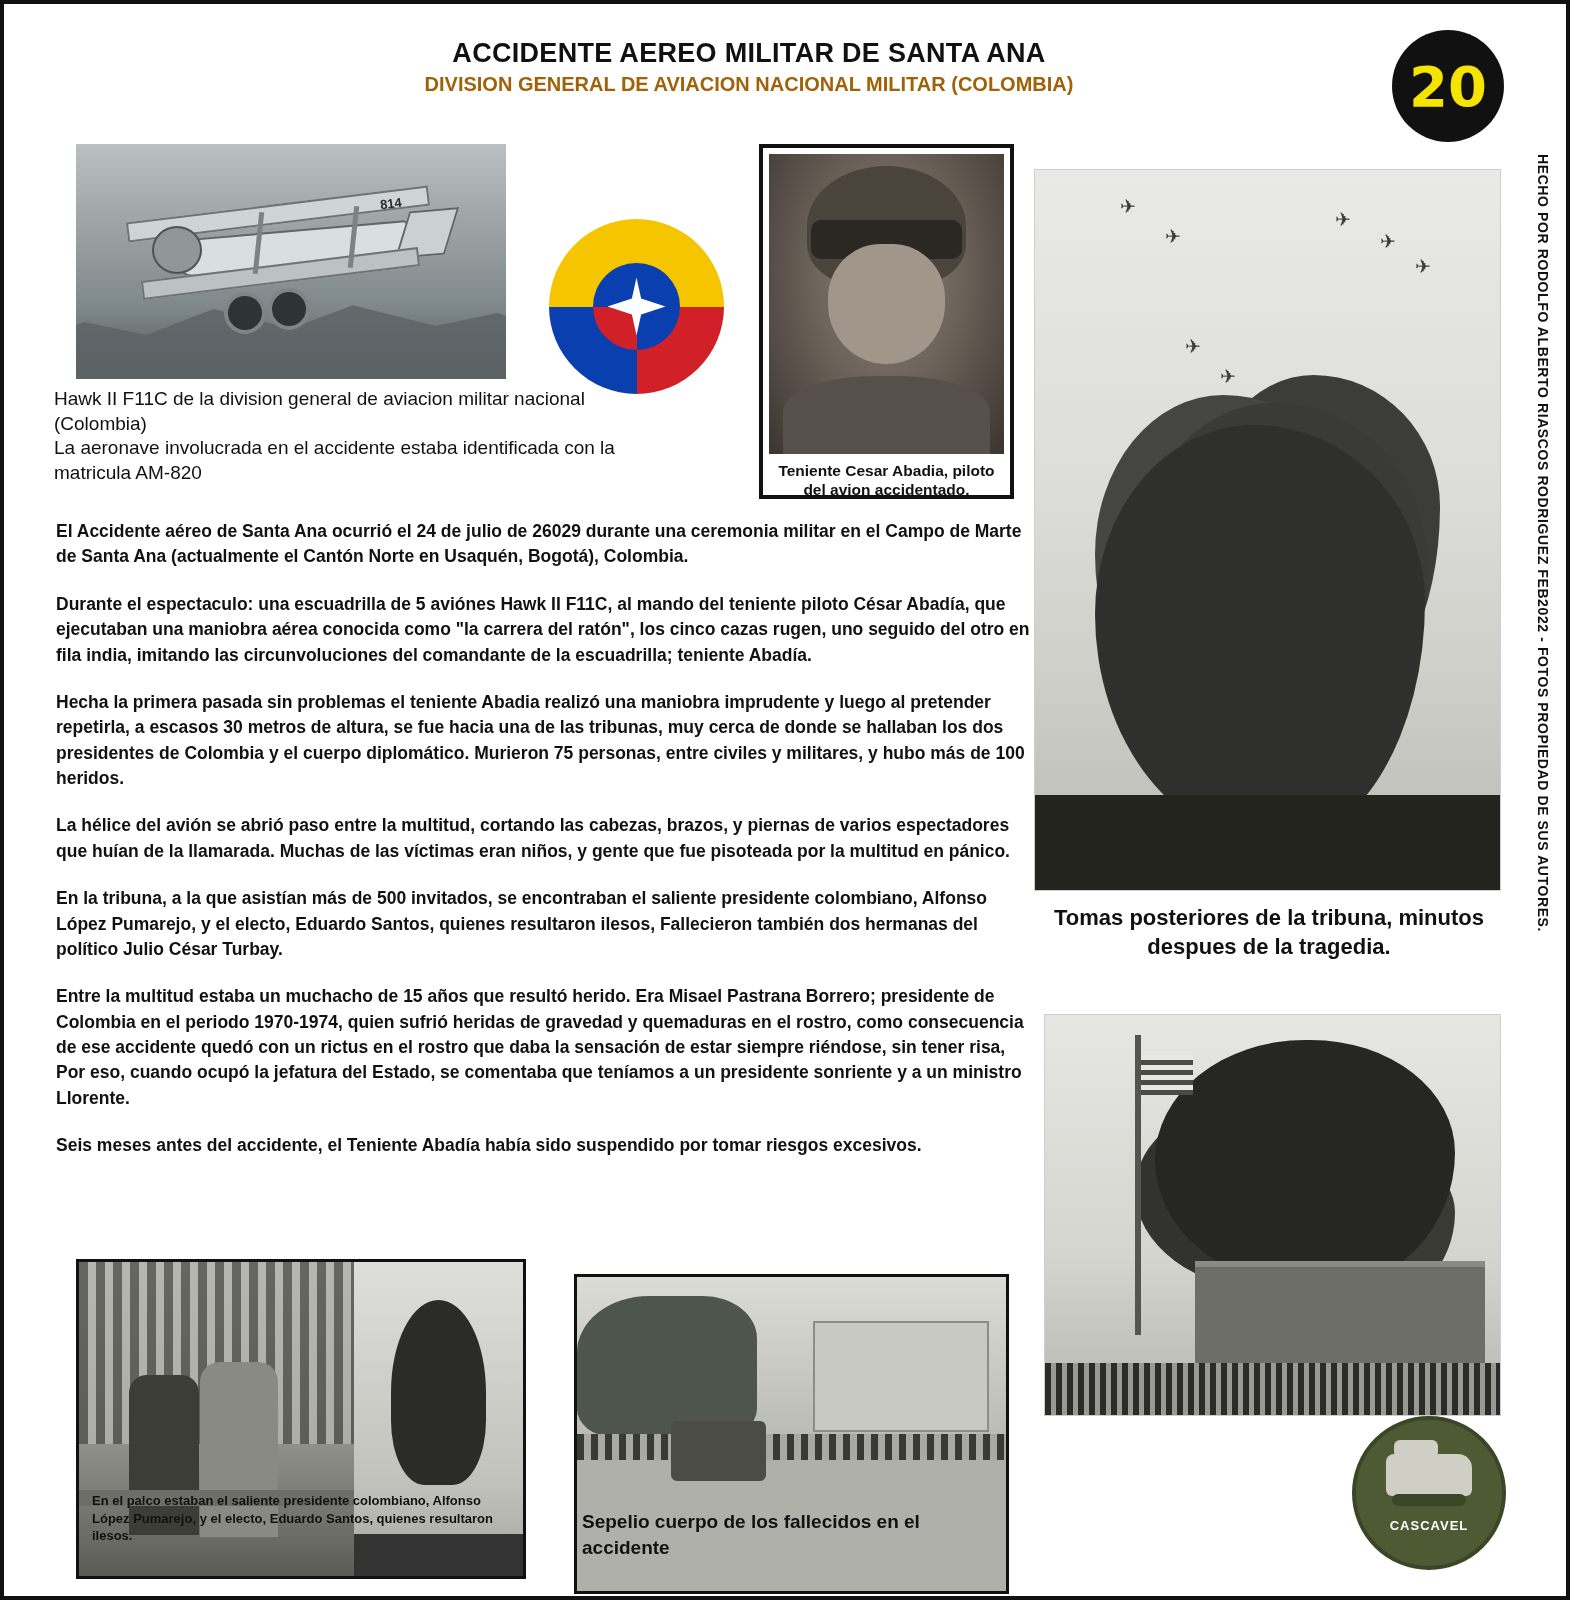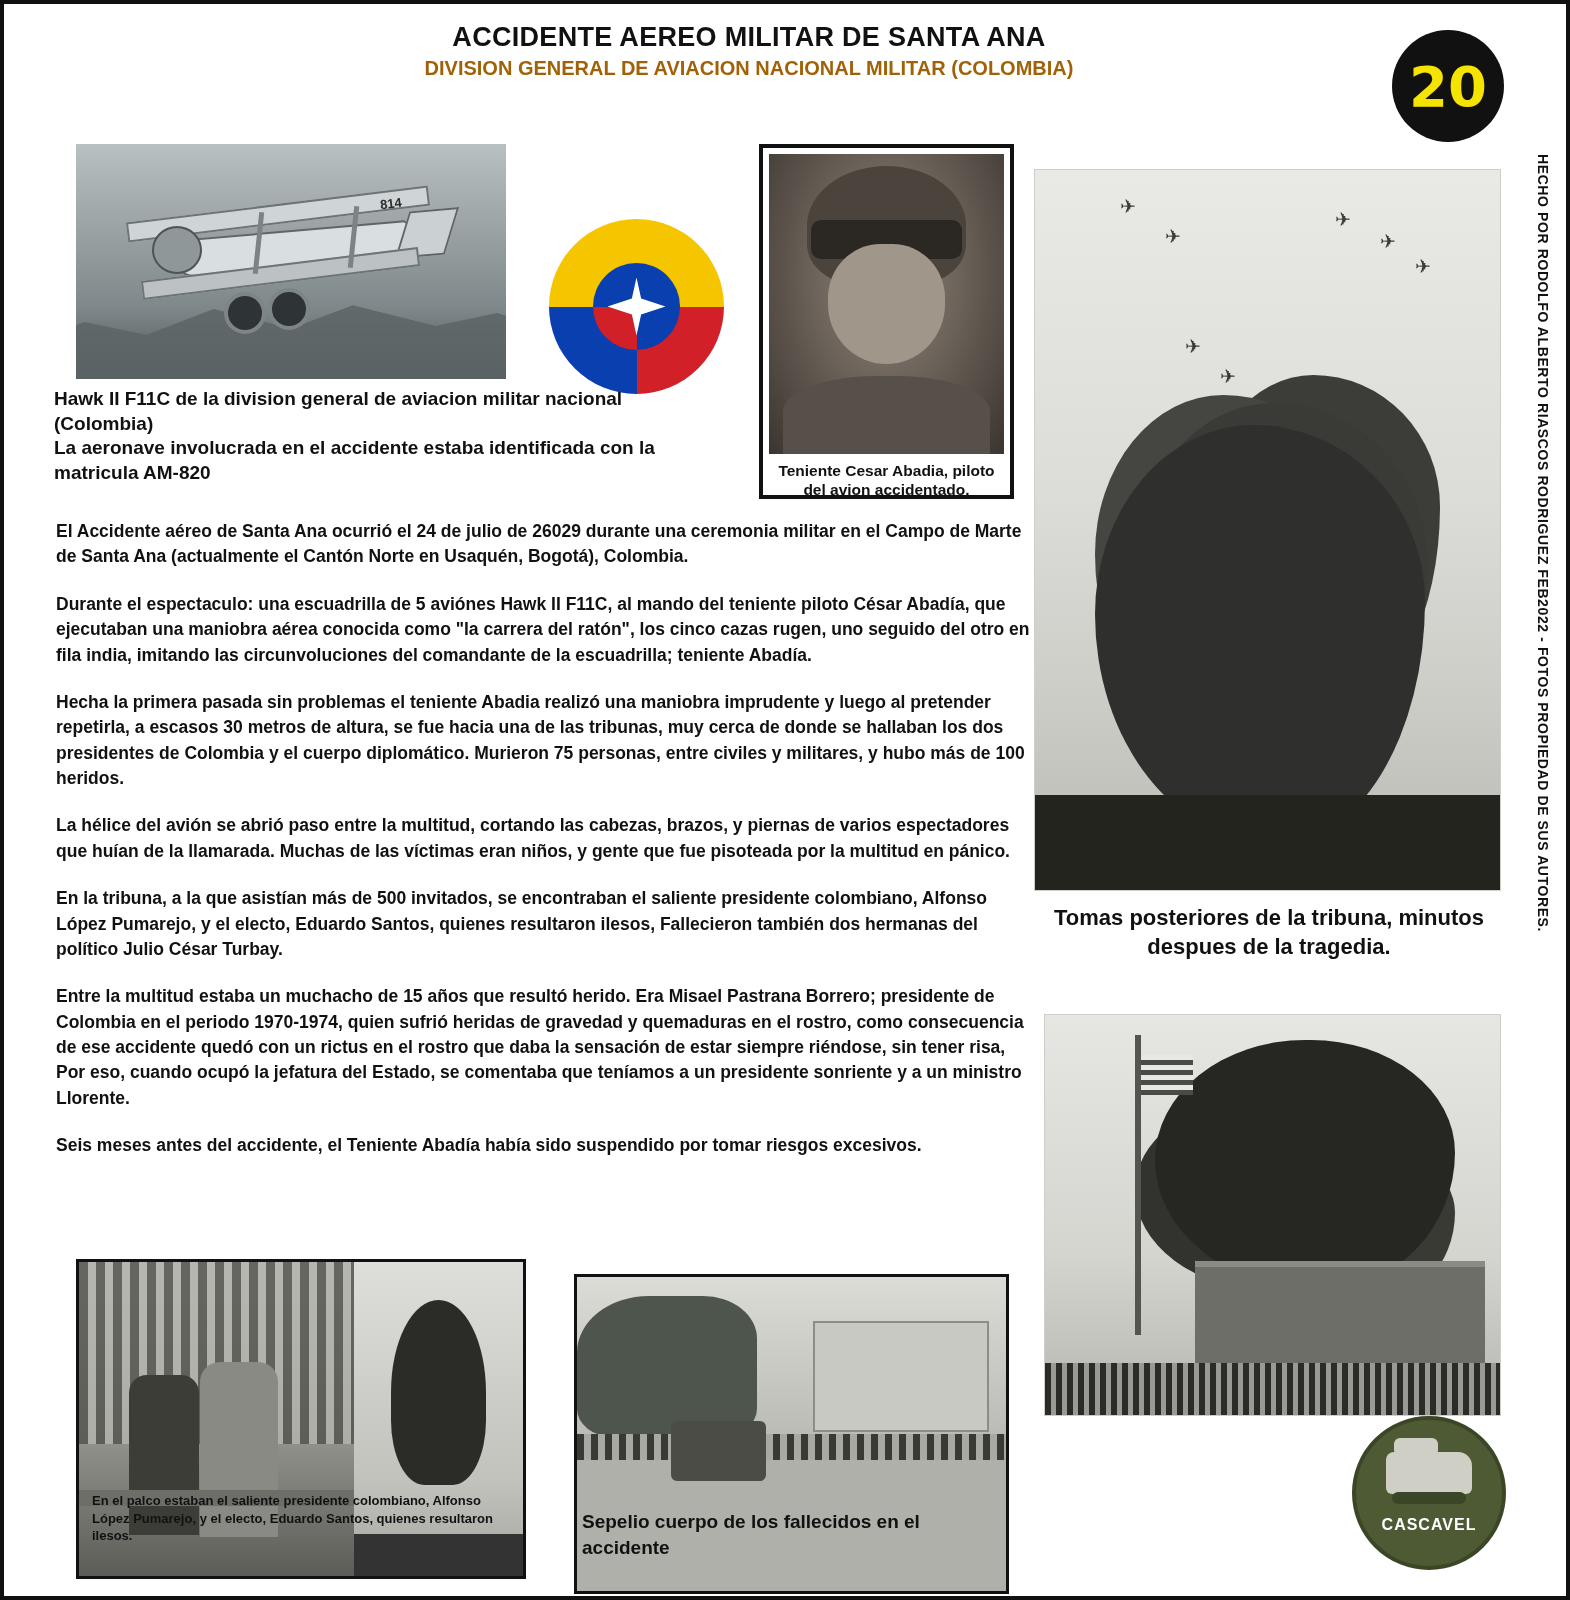--- a/index.html
+++ b/index.html
@@ -11,21 +11,21 @@
     overflow:hidden;
   }
   .page{
     position:relative;
     width:1570px;height:1600px;
     box-sizing:border-box;
     border:4px solid #111;
   }
   
   .header{
-    position:absolute;left:0;top:0;width:1490px;text-align:center;padding-top:18px;
+    position:absolute;left:0;top:0;width:1490px;text-align:center;padding-top:34px;
   }
   .title{
     font-size:27px;font-weight:bold;letter-spacing:.3px;color:#111;
   }
   .subtitle{
     font-size:20px;font-weight:bold;margin-top:4px;color:#a16207;
   }
   .yearwrap{
     display:flex;align-items:center;justify-content:center;gap:10px;margin-top:4px;
   }
@@ -104,21 +104,21 @@
   }
   .pilot-photo .helmet{position:absolute;left:16%;top:4%;width:68%;height:40%;background:#4a443c;border-radius:50% 50% 35% 35%;}
   .pilot-photo .goggles{position:absolute;left:18%;top:22%;width:64%;height:13%;background:#2b2722;border-radius:10px;}
   .pilot-photo .face{position:absolute;left:25%;top:30%;width:50%;height:40%;background:#a1968a;border-radius:45% 45% 50% 50%;}
   .pilot-photo .collar{position:absolute;left:6%;bottom:0;width:88%;height:26%;background:#57504a;border-radius:45% 45% 0 0;}
   .pilot-cap{
     font-size:15.5px;font-weight:bold;line-height:1.25;text-align:center;margin-top:7px;
   }
 
   .lead-text{
-    position:absolute;left:50px;top:383px;width:620px;font-size:19px;font-weight:bold;line-height:1.3;
+    position:absolute;left:50px;top:383px;width:620px;font-size:19px;font-weight:normal;line-height:1.3;
   }
 
   
   .body-col{
     position:absolute;left:52px;top:515px;width:975px;
   }
   .body-col p{
     margin:0 0 22px 0;font-size:17.5px;font-weight:bold;line-height:1.45;
   }
 
@@ -190,21 +190,21 @@
 
   
   .logo{
     position:absolute;right:60px;bottom:26px;width:146px;height:146px;border-radius:50%;
     background:#4d5a33;border:4px solid #3b4627;display:flex;flex-direction:column;
     align-items:center;justify-content:center;color:#fff;
   }
   .logo .veh{width:86px;height:42px;background:#cfcfc6;border-radius:8px 14px 6px 6px;position:relative;}
   .logo .veh:before{content:"";position:absolute;left:8px;top:-14px;width:44px;height:18px;background:#cfcfc6;border-radius:6px;}
   .logo .veh:after{content:"";position:absolute;left:6px;bottom:-10px;width:74px;height:12px;background:#3b4627;border-radius:6px;}
-  .logo .txt{font-size:16px;font-weight:bold;letter-spacing:1px;margin-top:22px;}
+  .logo .txt{font-size:13px;font-weight:bold;letter-spacing:1px;margin-top:22px;}
 </style>
 </head>
 <body>
 
 <div class="page">
 
   <div class="header">
     <div class="title">ACCIDENTE AEREO MILITAR DE SANTA ANA</div>
     <div class="subtitle">DIVISION GENERAL DE AVIACION NACIONAL MILITAR (COLOMBIA)</div>
   </div>

